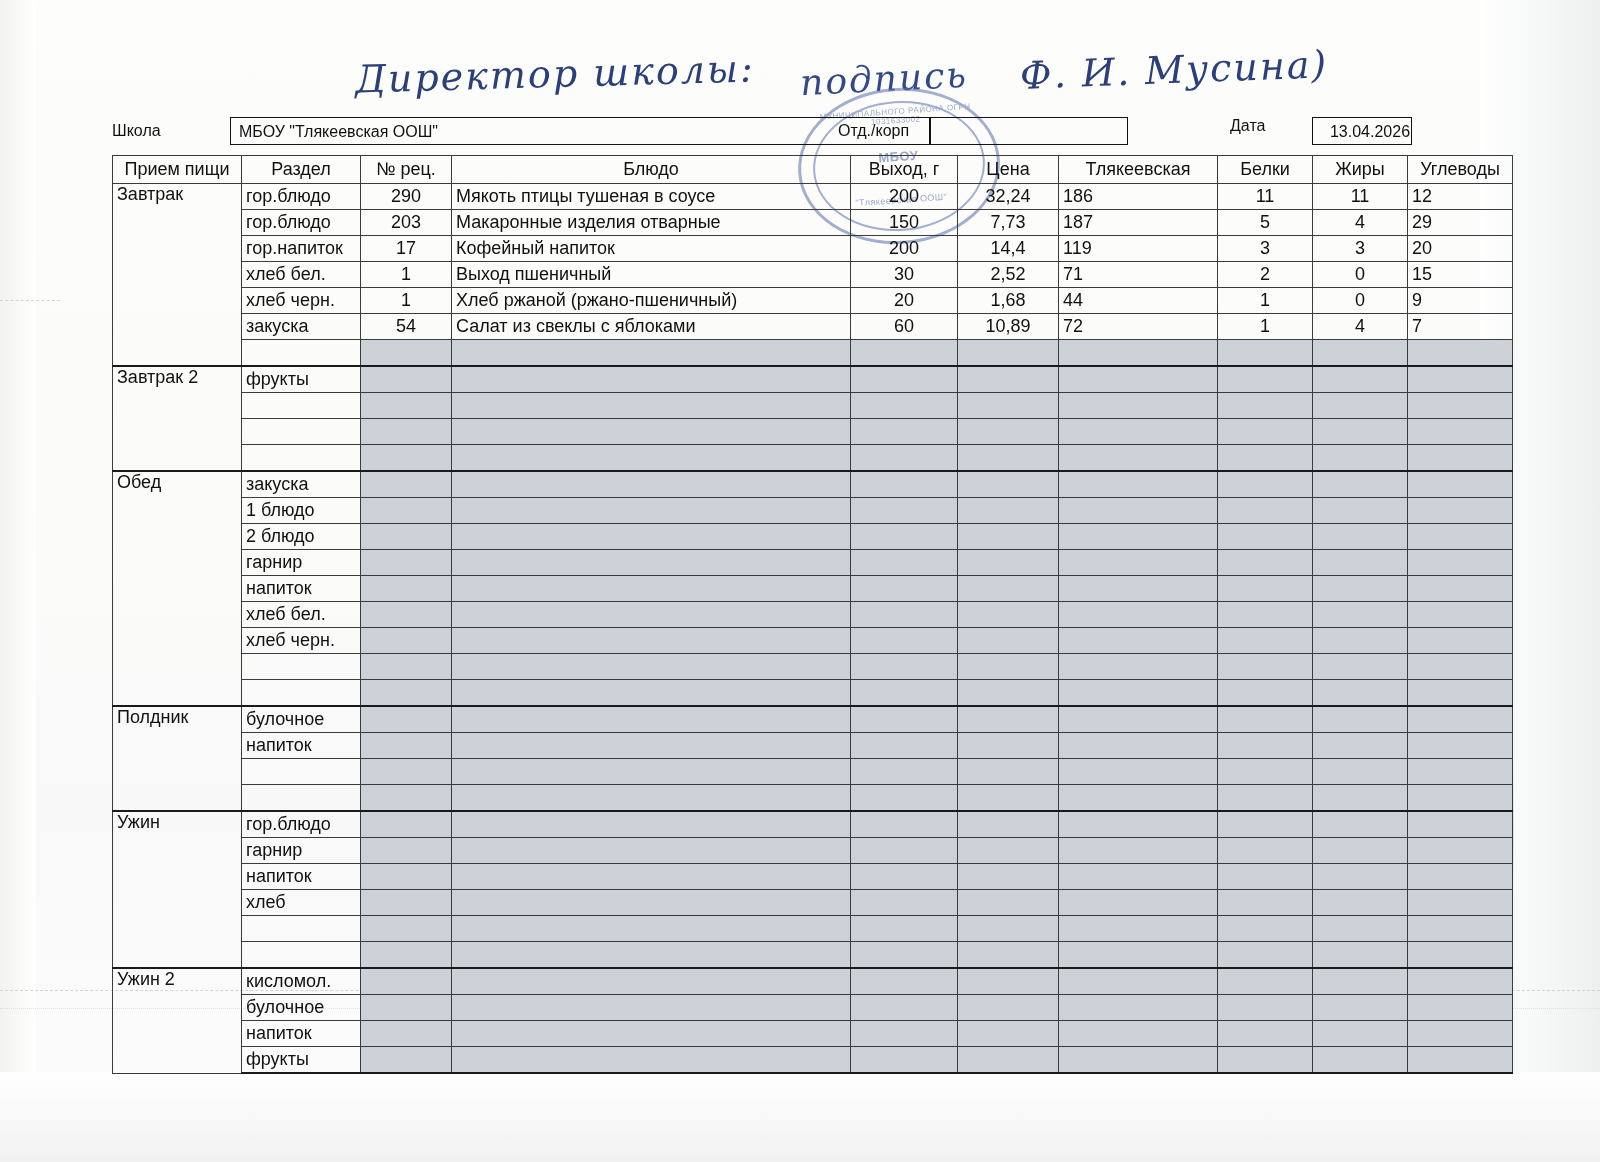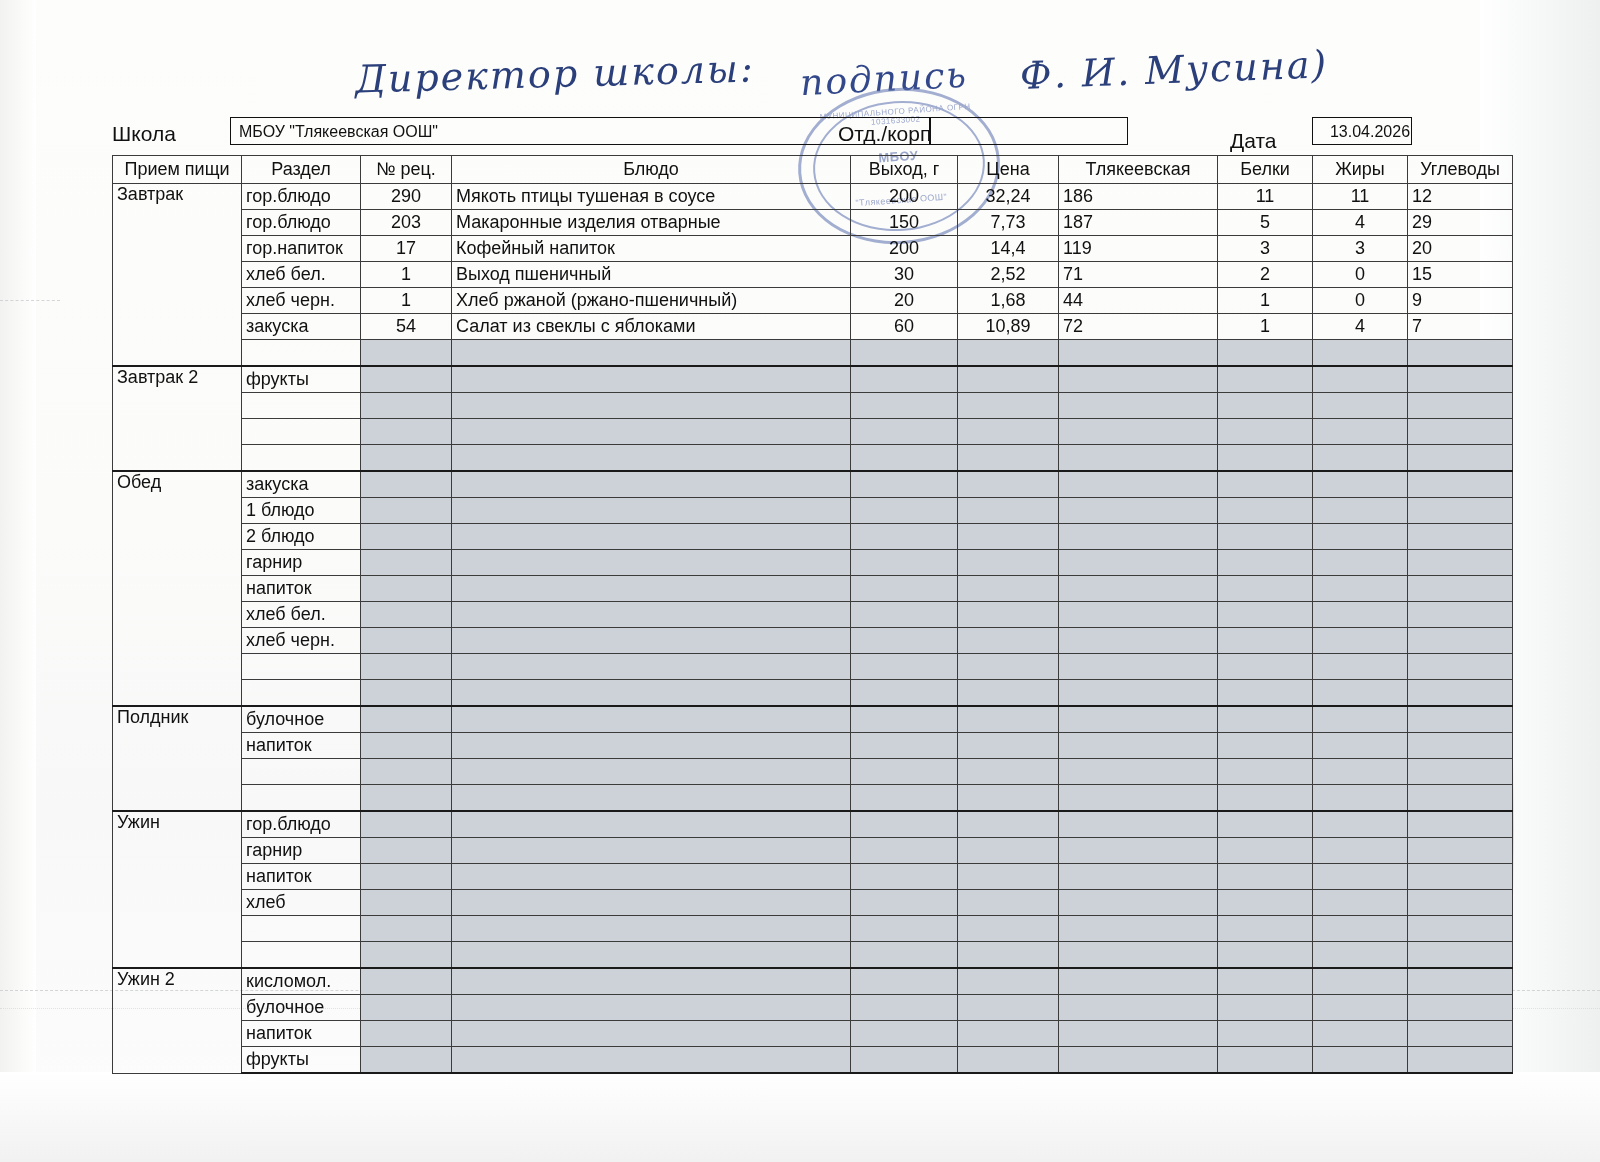--- a/index.html
+++ b/index.html
@@ -98,39 +98,39 @@
 
   
   #hdr {
     position: absolute;
     left: 112px; top: 117px;
     width: 1300px;
     height: 30px;
   }
   .hdr-label {
     position: absolute;
-    font-size: 21px;
+    font-size: 16px;
     color: #111;
   }
   .hdr-box {
     position: absolute;
     border: 1.6px solid #111;
     height: 28px;
     line-height: 28px;
     font-size: 16px;
     color: #111;
     padding-left: 8px;
     box-sizing: border-box;
     background: transparent;
   }
   #lbl-school { left: 0; top: 5px; }
   #box-school { left: 118px; top: 0; width: 700px; }
   #lbl-korp   { left: 726px; top: 5px; }
   #box-korp   { left: 818px; top: 0; width: 198px; }
-  #lbl-date   { left: 1118px; top: 12px; }
+  #lbl-date   { left: 1118px; top: 0; }
   #box-date   { left: 1200px; top: 0; width: 100px; text-align: center; padding-left: 16px; }
 
   
   table.menu {
     position: absolute;
     left: 112px;
     top: 155px;
     border-collapse: collapse;
     table-layout: fixed;
     width: 1300px;

